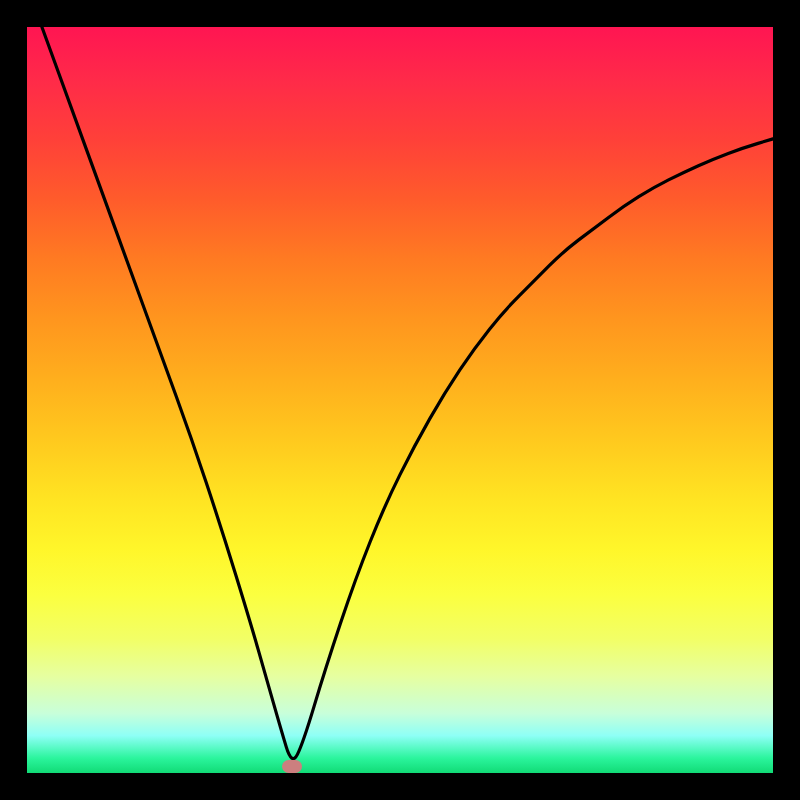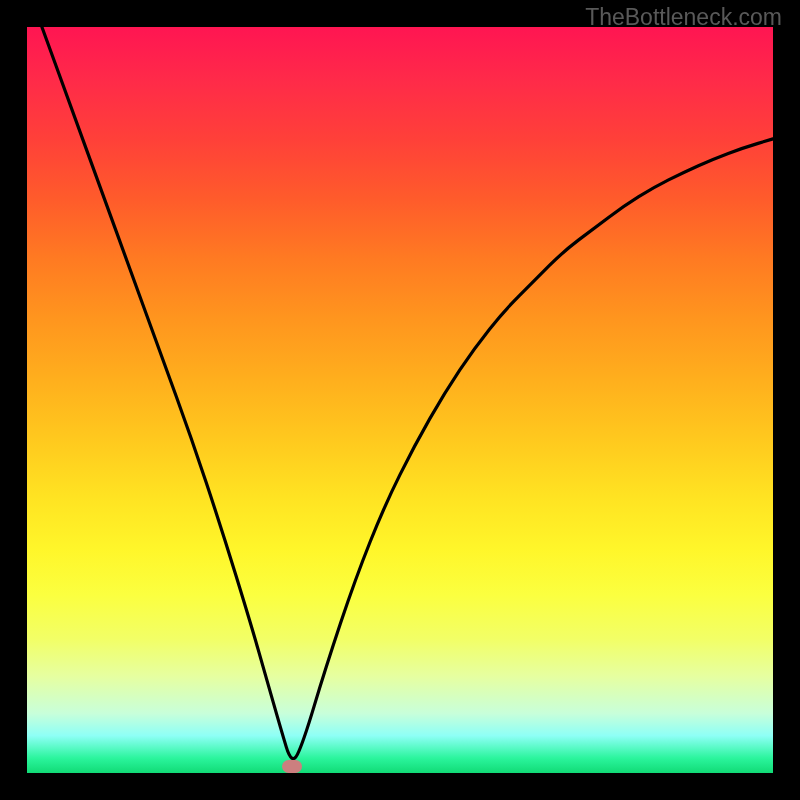--- a/index.html
+++ b/index.html
@@ -72,14 +72,13 @@
 
 <div class="stage">
 
   <div class="plot-area">
     <svg class="curve" viewBox="0 0 746 746" preserveAspectRatio="none">
       <path d="M 14.92 0 Q 14.92 0 29.84 41.02999999999997 Q 44.76 82.05999999999995 59.68000000000001 123.08999999999997 Q 74.60000000000001 164.12 89.52000000000001 205.14999999999998 Q 104.44000000000001 246.17999999999995 119.36000000000001 287.2099999999999 Q 134.28 328.23999999999995 149.2 369.27 Q 164.12 410.3 179.04000000000002 455.06 Q 193.96 499.82 208.88 548.31 Q 223.79999999999998 596.8 231.26 622.91 Q 238.72 649.02 246.18 675.13 Q 253.64000000000001 701.24 259.235 719.89 Q 264.83 738.54 270.42499999999995 727.3499999999999 Q 276.02 716.16 287.21000000000004 678.8599999999999 Q 298.40000000000003 641.56 313.32000000000005 596.8 Q 328.24 552.04 343.15999999999997 514.74 Q 358.08 477.44 373 447.6 Q 387.92 417.76 402.84000000000003 391.65 Q 417.76000000000005 365.54 432.68 343.16 Q 447.59999999999997 320.78000000000003 462.52 302.13 Q 477.44 283.48 492.36 268.56 Q 507.28000000000003 253.64 522.2 238.72000000000003 Q 537.12 223.80000000000007 552.04 212.61 Q 566.96 201.41999999999996 581.8800000000001 190.22999999999996 Q 596.8000000000001 179.03999999999996 611.72 169.71499999999997 Q 626.64 160.39 641.56 152.92999999999995 Q 656.48 145.4699999999999 671.4000000000001 138.75599999999997 Q 686.32 132.04200000000003 701.24 126.447 Q 716.16 120.85199999999998 731.0799999999999 116.37599999999998 T 746 111.89999999999998" fill="none" stroke="#000000" stroke-width="3.2" stroke-linecap="round" stroke-linejoin="round" id="curvePath"></path>
     </svg>
     <div class="marker" id="marker" style="left: 254.83px; top: 732.54px; background: rgb(204, 127, 127);"></div>
   </div>
 
-  <div class="watermark">TheBottleneck.com</div>
 </div>
 
 </body></html>

